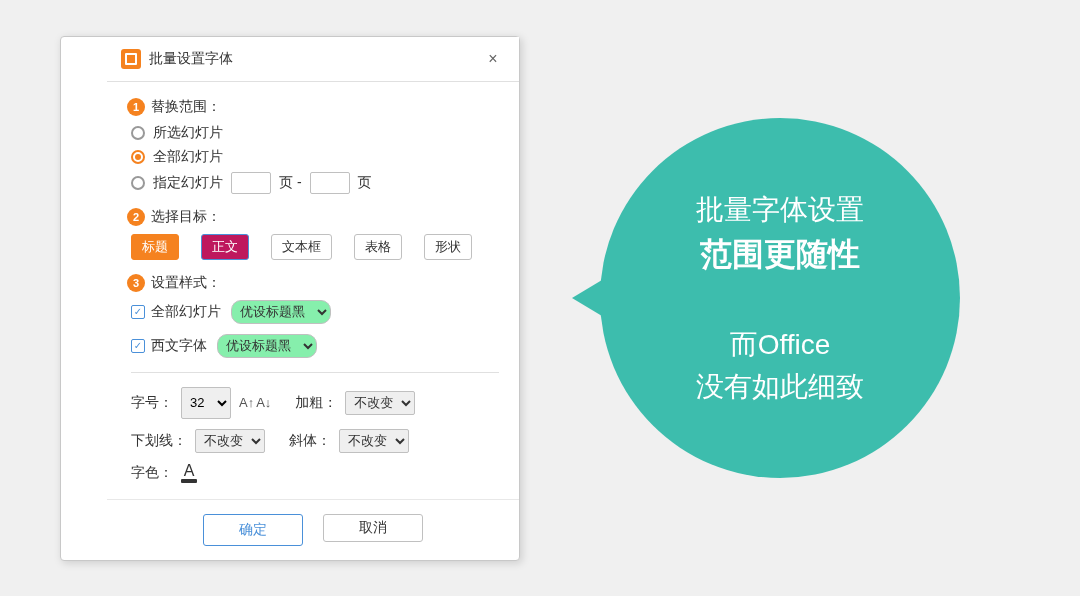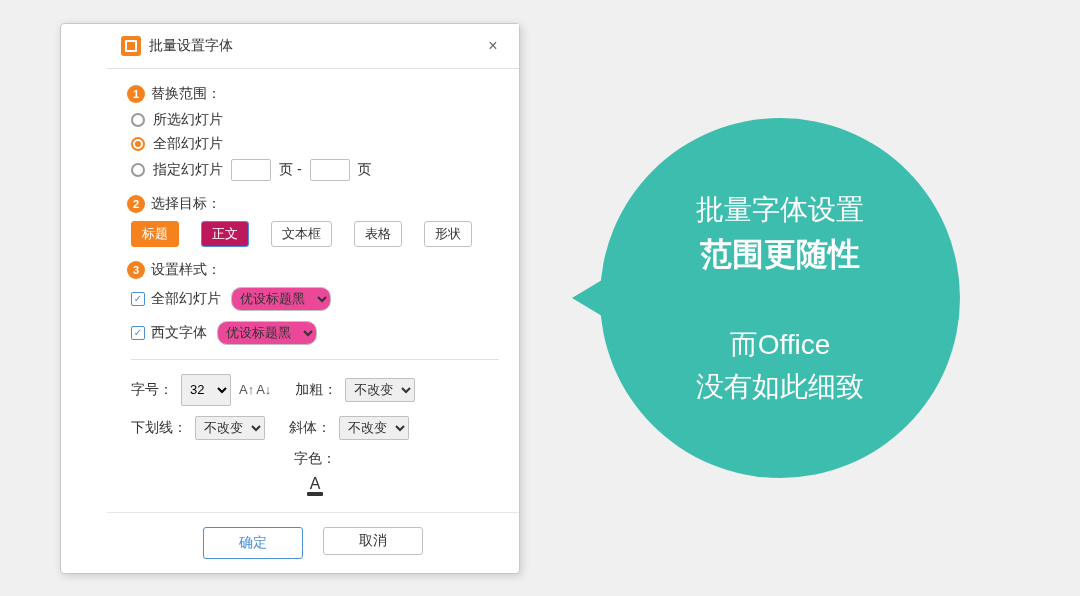--- a/index.html
+++ b/index.html
@@ -249,21 +249,21 @@
 
     .font-select {
       height: 24px;
       border: 1px solid #c0c0c0;
       border-radius: 10px;
       font-size: 13px;
       padding: 0 4px;
       outline: none;
       min-width: 100px;
       color: #333;
-      background: #ec4899;
+      background: #86efac;
     }
 
     .font-size-row {
       display: flex;
       align-items: center;
       gap: 8px;
       font-size: 14px;
       color: #333;
     }
 
@@ -313,21 +313,20 @@
       font-size: 14px;
       color: #333;
     }
 
     .color-row {
       display: flex;
       align-items: center;
       gap: 8px;
       font-size: 14px;
       color: #333;
-      flex-direction: column;
     }
 
     .color-icon {
       display: flex;
       flex-direction: column;
       align-items: center;
     }
 
     .color-letter {
       font-size: 16px;

